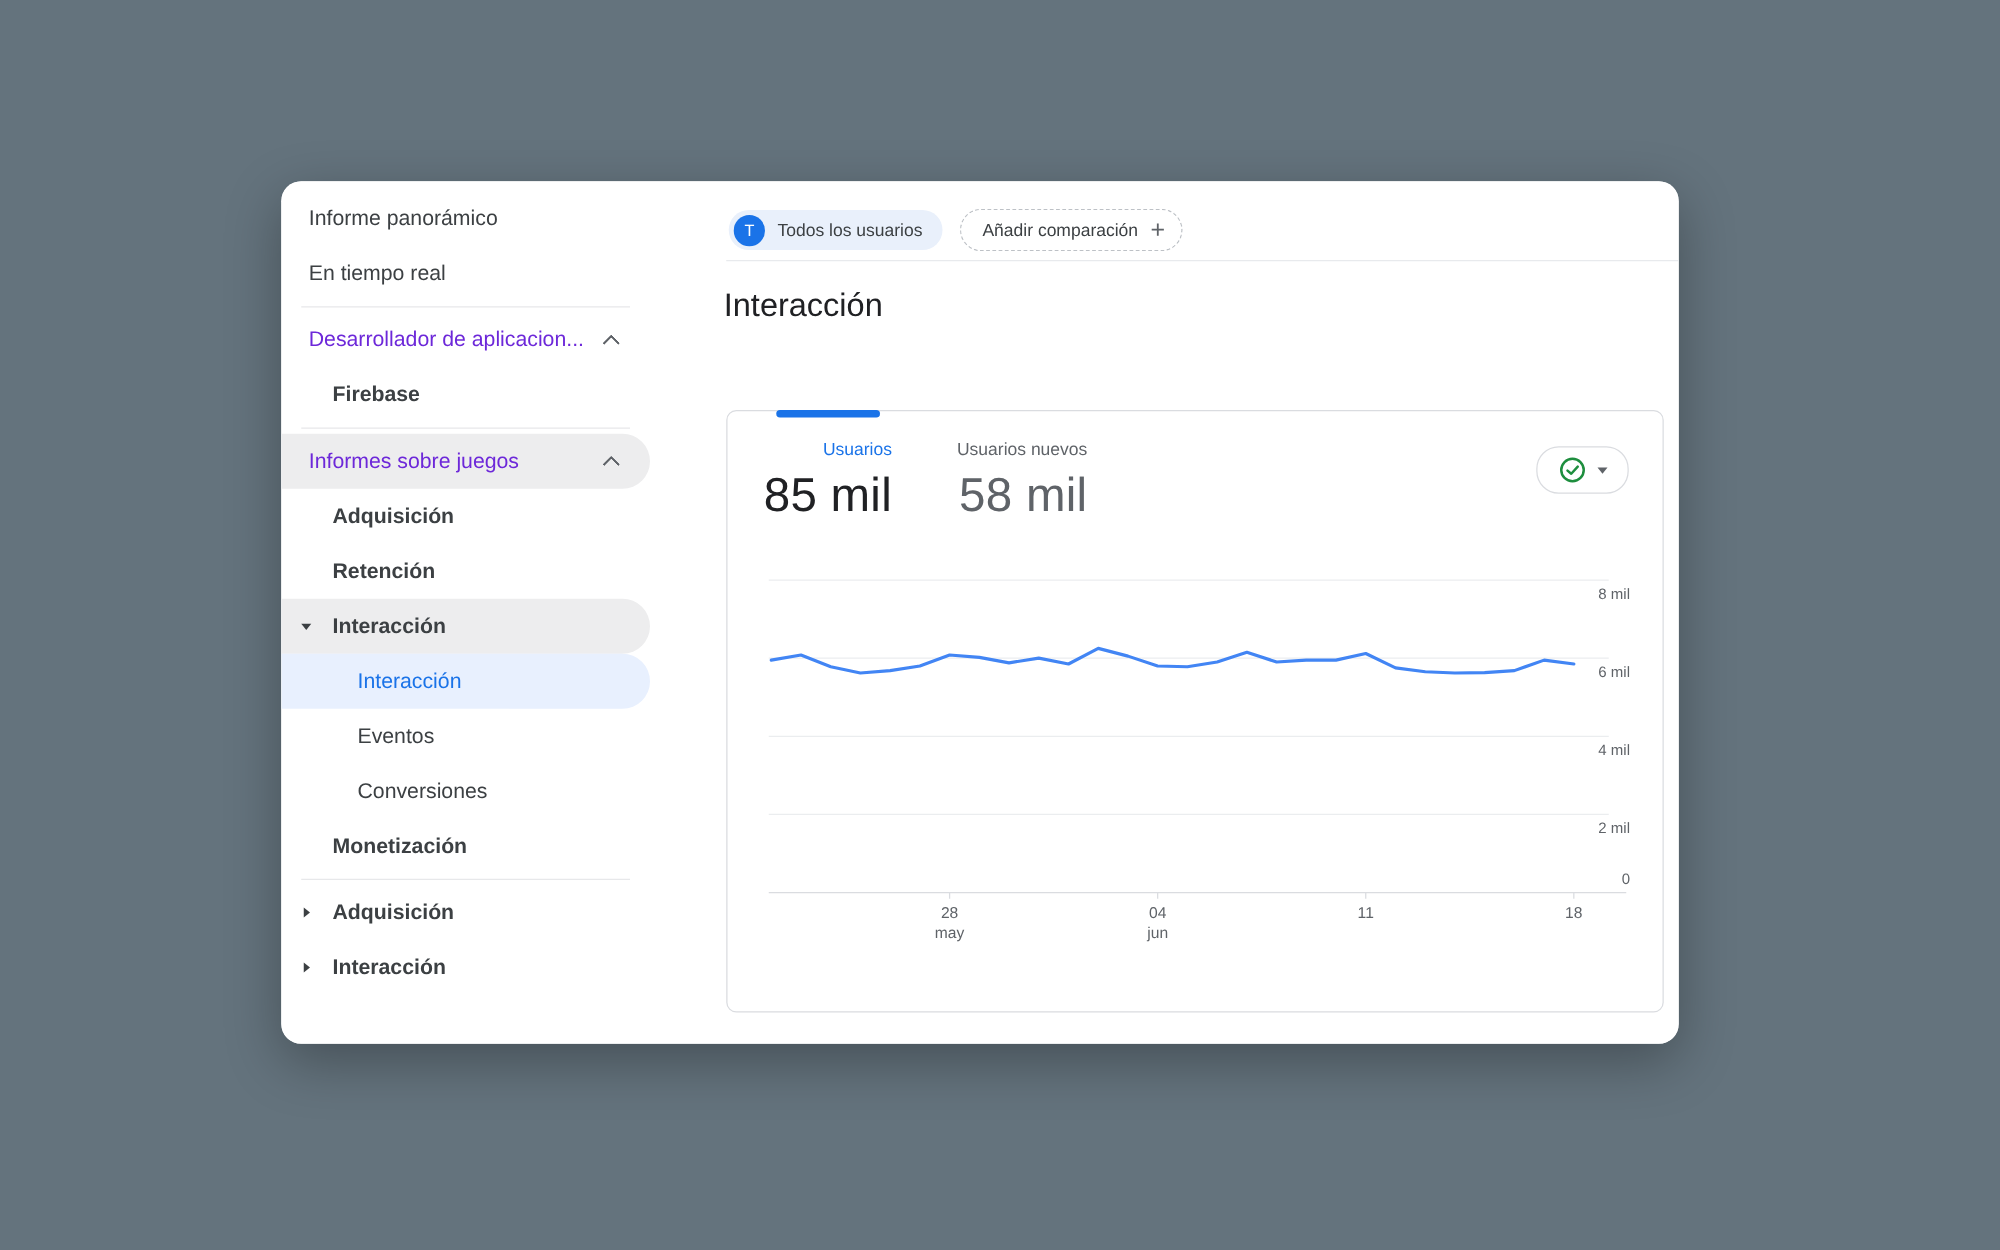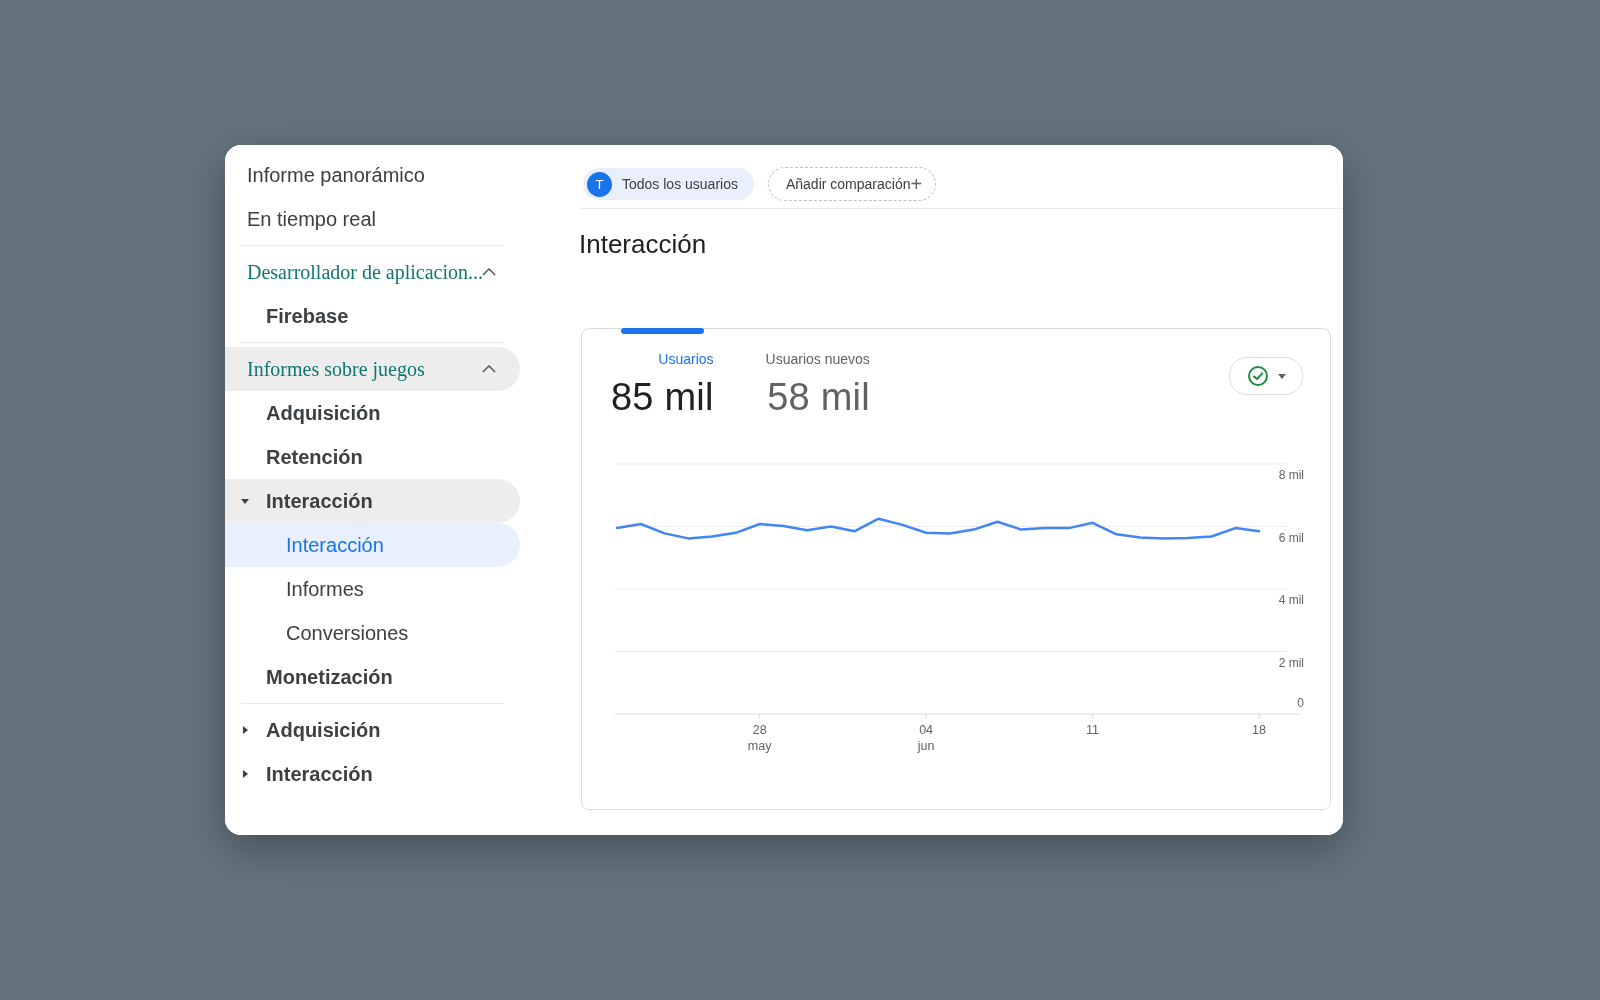--- a/index.html
+++ b/index.html
@@ -11,24 +11,24 @@
   }
   .app-window{
     position:absolute;left:225px;top:145px;width:1118px;height:690px;
     background:#fff;border-radius:16px;overflow:hidden;display:flex;
     box-shadow:0 14px 44px rgba(0,0,0,.30);
   }
   
   .sidebar{width:295px;flex:none;padding-top:8px;box-sizing:border-box;overflow:hidden;background:#fff;}
   .side-row{
     position:relative;height:44px;display:flex;align-items:center;
-    font-size:20px;color:#3c4043;border-radius:0 24px 24px 0;cursor:pointer;
+    font-size:17px;color:#3c4043;border-radius:0 24px 24px 0;cursor:pointer;
     box-sizing:border-box;white-space:nowrap;
   }
-  .side-row.section{color:#0f766e;font-family:Liberation Serif, serif;}
+  .side-row.section{color:#6d28d9;}
   .ind0{padding-left:22px;} .ind1{padding-left:41px;font-weight:bold;} .ind2{padding-left:61px;}
   .hl-gray{background:#ededee;}
   .active{background:var(--c-active-bg,#e8f0fe);color:var(--c-accent,#1a73e8);}
   .side-divider{height:1px;background:#e7e8ea;margin:4px 16px;}
   .chev-up{
     position:absolute;right:26px;top:50%;width:8px;height:8px;
     border-right:2px solid #5f6368;border-bottom:2px solid #5f6368;
     transform:translateY(-25%) rotate(-135deg);border-radius:1px;
   }
   .tri-down{
@@ -47,21 +47,21 @@
   .chip{
     display:flex;align-items:center;gap:10px;height:32px;
     padding:0 16px 0 4px;background:#e9f0fb;border-radius:16px;cursor:pointer;
   }
   .avatar{
     width:25px;height:25px;border-radius:50%;background:var(--c-accent,#1a73e8);
     color:#fff;font-size:13px;font-weight:500;display:flex;align-items:center;justify-content:center;
   }
   .chip-label{font-size:14px;color:#3c4043;}
   .add-comparison{
-    display:flex;align-items:center;height:34px;padding:0 13px 0 17px;
+    display:flex;align-items:center;gap:10px;height:34px;padding:0 13px 0 17px;
     background:#fff;border:1px dashed #bdc1c6;border-radius:17px;
     font-size:14px;font-weight:500;color:#3c4043;font-family:inherit;cursor:pointer;
   }
   .plus-icon{font-size:20px;color:#5f6368;font-weight:400;line-height:1;}
   .header-divider{position:absolute;left:61px;right:0;top:63px;height:1px;background:#e8eaed;}
   .page-title{position:absolute;left:59px;top:84px;margin:0;font-size:26px;font-weight:400;color:#202124;}
   
   .card{
     position:absolute;left:61px;top:183px;width:750px;height:482px;
     border:1px solid #dadce0;border-radius:8px;background:#fff;box-sizing:border-box;
@@ -120,21 +120,21 @@
         <span>Retención</span>
       </div>
       <div class="side-row ind1 hl-gray">
         <span class="tri-down"></span>
         <span>Interacción</span>
       </div>
       <div class="side-row ind2 active">
         <span>Interacción</span>
       </div>
       <div class="side-row ind2">
-        <span>Informes</span>
+        <span>Eventos</span>
       </div>
       <div class="side-row ind2">
         <span>Conversiones</span>
       </div>
       <div class="side-row ind1">
         <span>Monetización</span>
       </div>
       <div class="side-divider"></div>
       <div class="side-row ind1">
         <span class="tri-right"></span>

